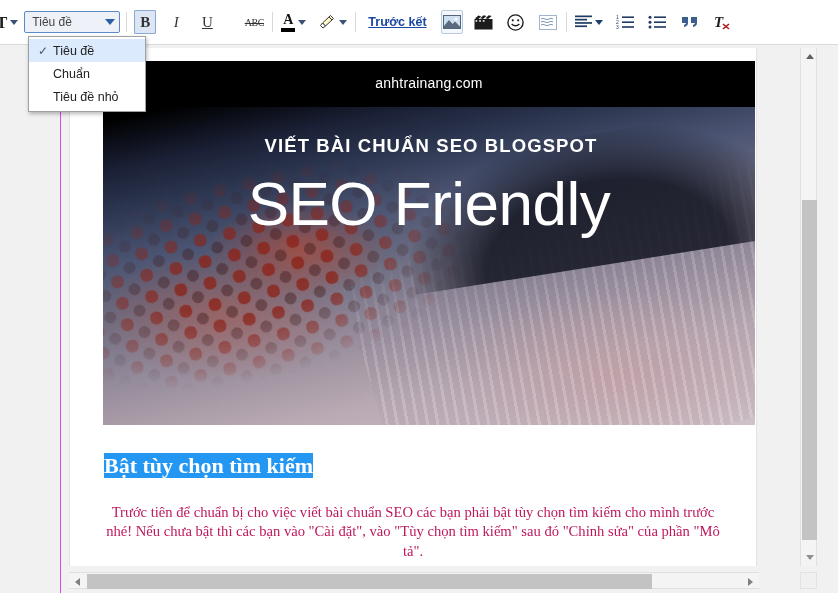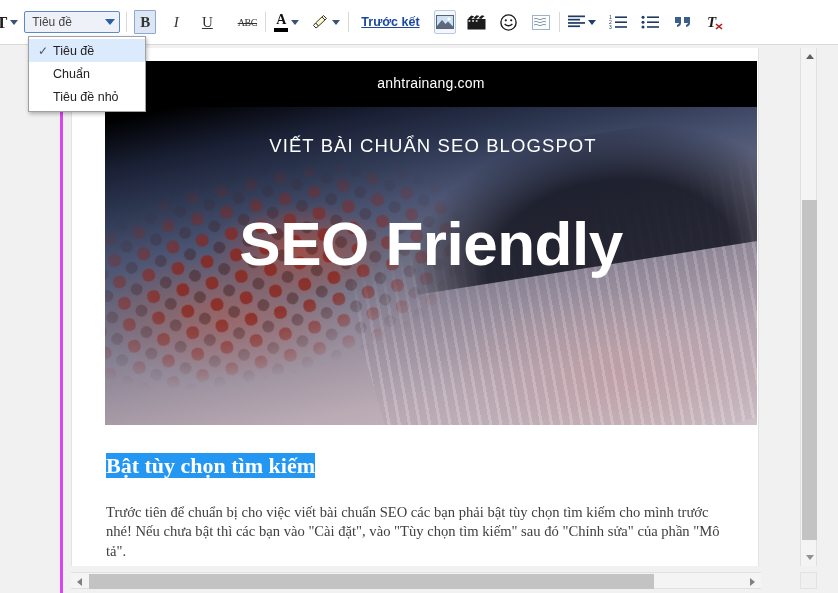--- a/index.html
+++ b/index.html
@@ -148,21 +148,21 @@
     color: #4a5a6a;
     font-size: 12px;
   }
 
   
   #editor-frame {
     position: absolute;
     left: 60px; top: 45px;
     width: 778px; height: 548px;
     background: #f1f1f1;
-    border-left: 3px solid #d946ef;
+    border-left: 1px solid #d946ef;
     padding-left: 16px;
   }
   #left-gutter {
     position: absolute;
     left: 0; top: 45px;
     width: 60px; height: 548px;
     background: #f1f1f1;
   }
 
   #doc-scroll {
@@ -250,33 +250,32 @@
     font-size: 14px;
     letter-spacing: 0.2px;
     font-family: "Liberation Sans", sans-serif;
   }
   .bn-sub {
     position: absolute;
     left: 4px; right: 0; top: 74px;
     text-align: center;
     color: #fff;
     font-size: 18.5px;
-    font-weight: normal;
+    font-weight: bold;
     letter-spacing: 1.1px;
   }
   .bn-title {
     position: absolute;
     left: 0; right: 0; top: 110px;
     text-align: center;
     color: #fff;
     font-size: 62px;
-    font-weight: bold;
+    font-weight: normal;
     letter-spacing: -0.5px;
     line-height: 1.05;
-    margin-top: 40px;
   }
   .bn-btn {
     position: absolute;
     left: 50%; top: 213px;
     transform: translateX(-50%);
     width: 216px; height: 62px;
     background: #eb9c05;
     border-radius: 7px;
     display: flex;
     align-items: center;
@@ -300,22 +299,23 @@
     color: #ffffff;
     background: #2497f3;
     line-height: 1.35;
     box-decoration-break: clone;
     -webkit-box-decoration-break: clone;
   }
   #doc-para {
     margin: 22px 0 16px 0;
     font-size: 14.6px;
     line-height: 1.33;
-    color: #404040;
+    color: #be185d;
     max-width: 620px;
+    text-align: center;
   }
 
   
   #vscroll {
     position: absolute;
     right: 21px; top: 3px;
     width: 17px; height: 518px;
     background: #f4f4f4;
     border-left: 1px solid #e0e0e0;
     border-right: 1px solid #e0e0e0;
@@ -410,21 +410,21 @@
 
   <div class="tb-btn active">
     <span class="gl-b">B</span>
   </div>
   <div class="tb-btn" style="margin-left:8px">
     <span class="gl-i">I</span>
   </div>
   <div class="tb-btn" style="margin-left:8px">
     <span class="gl-u">U</span>
   </div>
-  <div class="tb-btn" style="margin-left:17px">
+  <div class="tb-btn" style="margin-left:24px">
     <span class="gl-s">ABC</span>
   </div>
 
   <div class="tb-sep"></div>
 
   <div class="tb-btn">
     <span class="colorA">
       <span class="a">A</span>
       <span class="bar"></span>
     </span>

